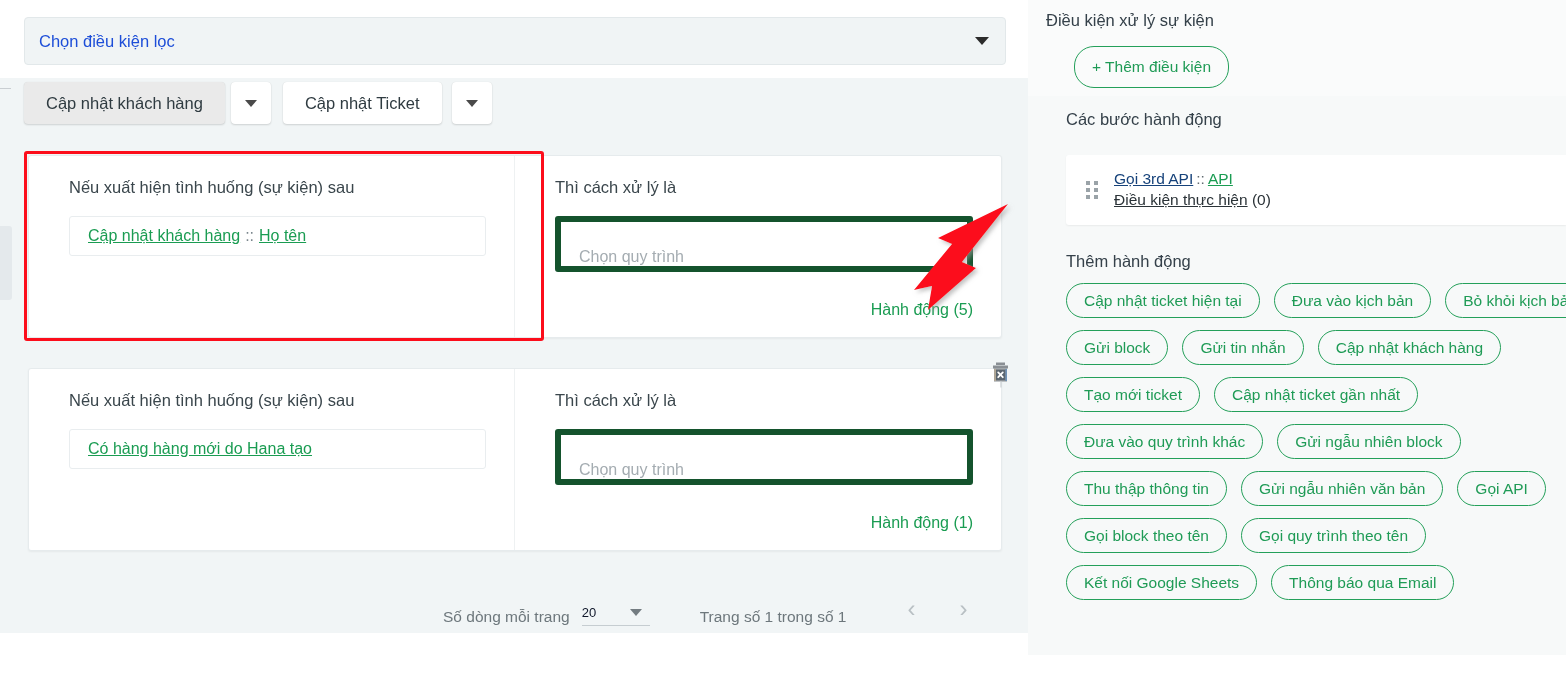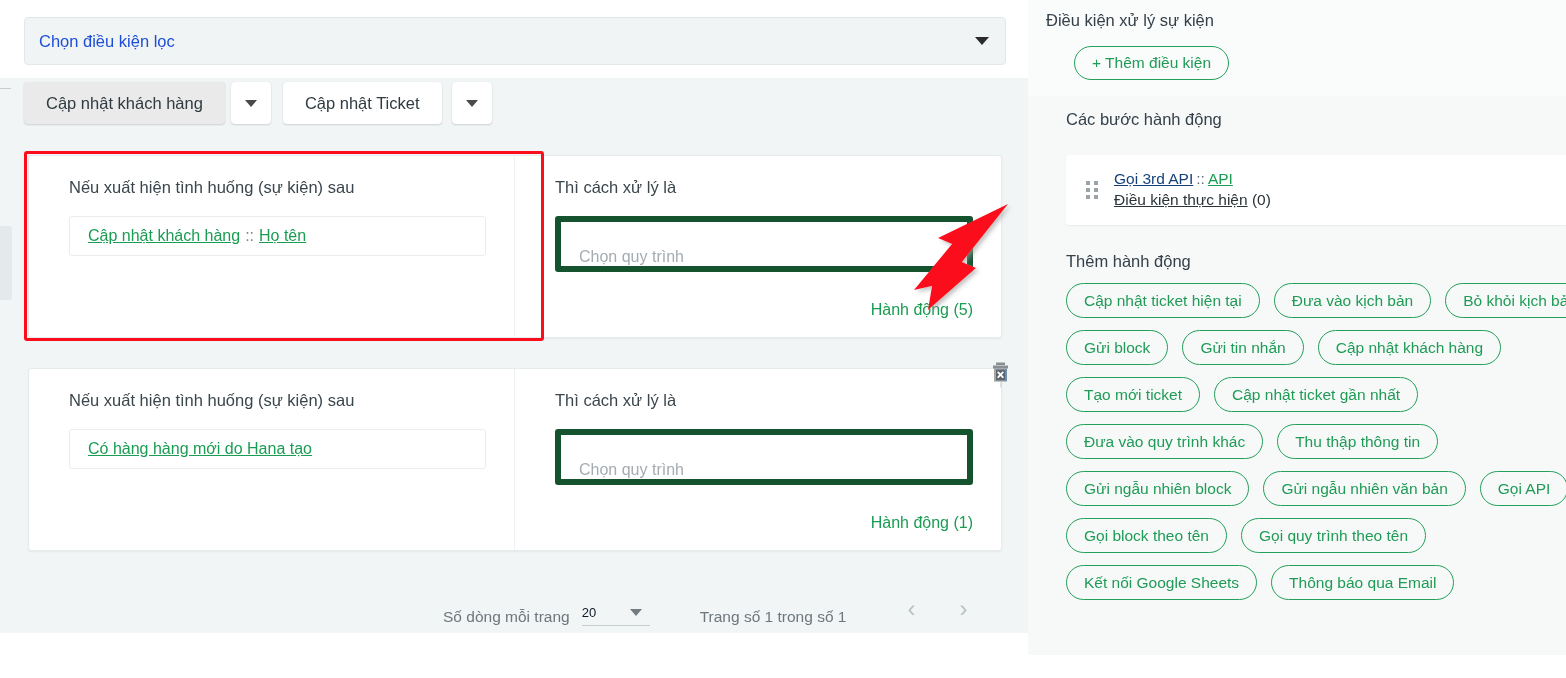--- a/index.html
+++ b/index.html
@@ -231,21 +231,21 @@
   }
   .cond-title { position: absolute; left: 18px; top: 11px; }
   .pill-outline {
     border: 1px solid #24a05a;
     color: #1f9b56;
     background: transparent;
     border-radius: 20px;
     font-family: "Liberation Sans", sans-serif;
     font-size: 15.5px;
     padding: 0 17px;
-    height: 34px;
+    height: 42px;
     display: inline-flex; align-items: center;
     cursor: pointer;
     white-space: nowrap;
   }
   .add-cond-btn { position: absolute; left: 46px; top: 46px; }
 
   .steps-title { position: absolute; left: 38px; top: 110px; }
 
   .step-card {
     position: absolute; left: 38px; top: 155px;
@@ -425,22 +425,22 @@
     <div class="action-pills">
       <button class="pill-outline">Cập nhật ticket hiện tại</button>
       <button class="pill-outline">Đưa vào kịch bản</button>
       <button class="pill-outline">Bỏ khỏi kịch bản</button>
       <button class="pill-outline">Gửi block</button>
       <button class="pill-outline">Gửi tin nhắn</button>
       <button class="pill-outline">Cập nhật khách hàng</button>
       <button class="pill-outline">Tạo mới ticket</button>
       <button class="pill-outline">Cập nhật ticket gần nhất</button>
       <button class="pill-outline">Đưa vào quy trình khác</button>
+      <button class="pill-outline">Gửi ngẫu nhiên block</button>
       <button class="pill-outline">Thu thập thông tin</button>
-      <button class="pill-outline">Gửi ngẫu nhiên block</button>
       <button class="pill-outline">Gửi ngẫu nhiên văn bản</button>
       <button class="pill-outline">Gọi API</button>
       <button class="pill-outline">Gọi block theo tên</button>
       <button class="pill-outline">Gọi quy trình theo tên</button>
       <button class="pill-outline">Kết nối Google Sheets</button>
       <button class="pill-outline">Thông báo qua Email</button>
     </div>
   </div>
 
 </div>

